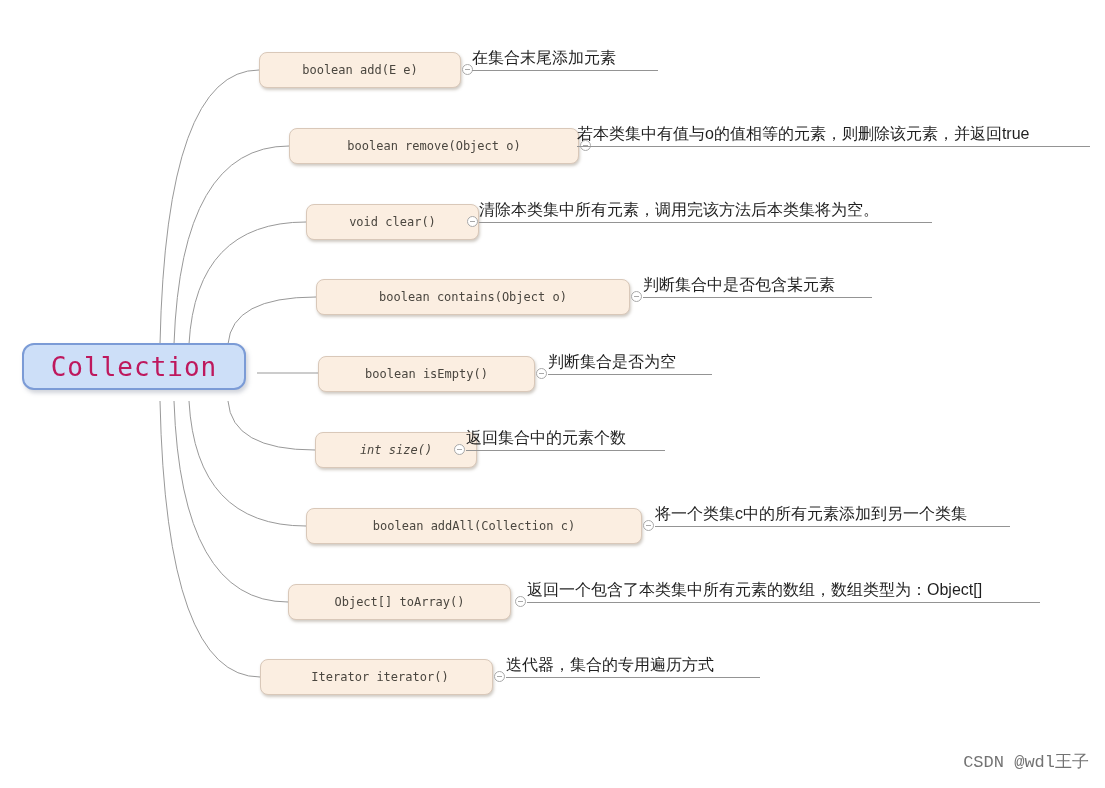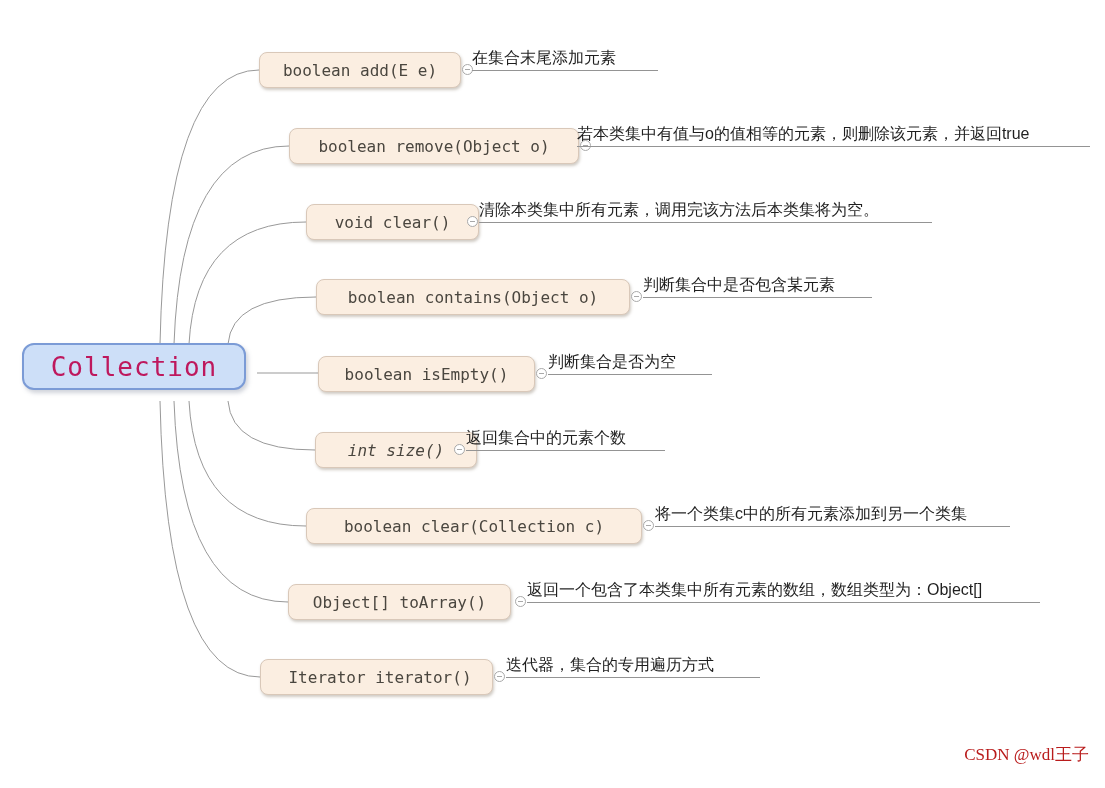--- a/index.html
+++ b/index.html
@@ -18,42 +18,42 @@
     display:flex;align-items:center;justify-content:center;
     font-size:26px;color:#be185d;letter-spacing:1px;
     box-shadow:2px 3px 4px rgba(120,130,150,0.35);
     z-index:2;
   }
   .branch{position:absolute;height:36px;z-index:2;}
   .node-box{
     position:absolute;left:0;top:0;height:36px;box-sizing:border-box;
     background:#fbeee1;border:1px solid #d9c8b9;border-radius:8px;
     display:flex;align-items:center;justify-content:center;
-    font-size:16px;color:#4a463f;white-space:nowrap;
+    font-size:12px;color:#4a463f;white-space:nowrap;
     box-shadow:1px 2px 3px rgba(150,140,125,0.45);
   }
   .collapse{
     position:absolute;top:12px;width:9px;height:9px;box-sizing:content-box;
     border:1px solid #a9a9a9;border-radius:50%;background:#ffffff;
   }
   .collapse::after{
     content:"";display:block;width:5px;height:1px;background:#a9a9a9;margin:4px auto 0;
   }
   .note{
     position:absolute;bottom:17px;
     border-bottom:1px solid #949494;
     text-align:left;white-space:nowrap;
     font-family:"Liberation Sans", sans-serif;
     font-size:16px;color:#1f1f1f;line-height:22px;padding-bottom:1px;
     box-sizing:border-box;
   }
   .watermark{
-    position:absolute;right:16px;bottom:22px;
-    font-family:Liberation Serif, serif;
-    font-size:17px;color:#b91c1c;z-index:3;
+    position:absolute;right:16px;bottom:15px;
+    font-family:Liberation Mono, monospace;
+    font-size:17px;color:#737373;z-index:3;
   }
 </style>
 </head>
 <body>
 
 <div id="canvas">
 
   <svg id="connectors" width="1105" height="788">
     <g fill="none" stroke="#999999" stroke-width="1">
       <path d="M 160 344 Q 166 70 259 70"></path>
@@ -115,21 +115,21 @@
   <div class="branch" style="left:315px;top:432px;">
     <div class="node-box" style="width:162px;font-style:italic;">
       <span>int size()</span>
     </div>
     <span class="collapse" style="left:139px;"></span>
     <div class="note" style="left:151px;width:199px;">返回集合中的元素个数</div>
   </div>
 
   <div class="branch" style="left:306px;top:508px;">
     <div class="node-box" style="width:336px;">
-      <span>boolean clear(Collection c)</span>
+      <span>boolean addAll(Collection c)</span>
     </div>
     <span class="collapse" style="left:337px;"></span>
     <div class="note" style="left:349px;width:355px;">将一个类集c中的所有元素添加到另一个类集</div>
   </div>
 
   <div class="branch" style="left:288px;top:584px;">
     <div class="node-box" style="width:223px;justify-content:center;">
       <span>Object[] toArray()</span>
     </div>
     <span class="collapse" style="left:227px;"></span>

